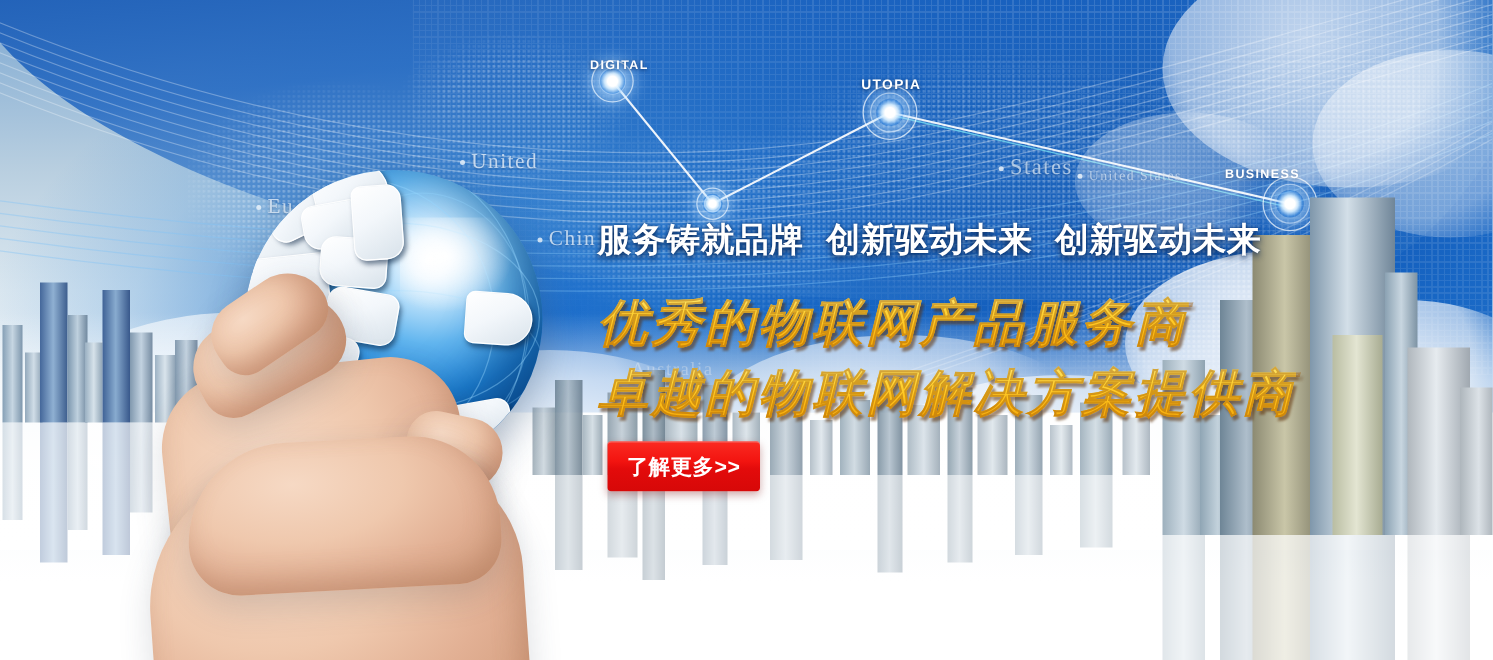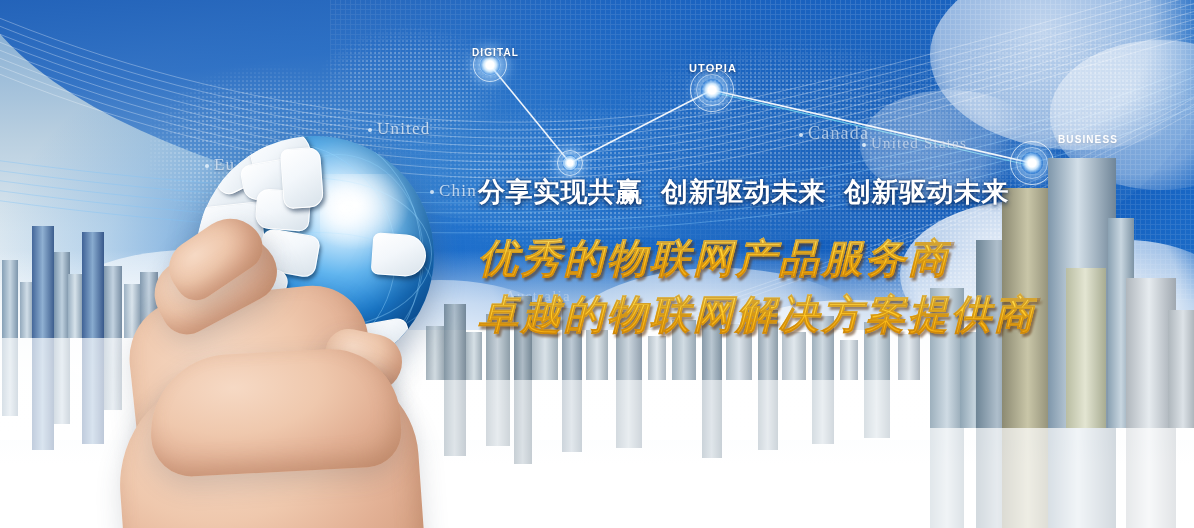--- a/index.html
+++ b/index.html
@@ -273,36 +273,36 @@
       <span class="ring2"></span>
       <span class="core"></span>
     </div>
     <div class="node-label" style="left:689px;top:62px;font-size:11px;">UTOPIA</div>
 
     <div class="node" style="left:1032px;top:163px;width:44px;height:44px;margin:-22px 0 0 -22px;">
       <span class="ring"></span>
       <span class="ring2"></span>
       <span class="core"></span>
     </div>
-    <div class="node-label" style="left:1058px;top:134px;">BUSINESS</div>
+    <div class="node-label" style="left:980px;top:134px;">BUSINESS</div>
   </div>
 
   <div class="place" style="left:368px;top:119px;font-size:17px;">
     <span class="dot"></span><span>United</span>
   </div>
   <div class="place" style="left:205px;top:155px;font-size:17px;">
     <span class="dot"></span><span>Eu</span>
   </div>
   <div class="place" style="left:430px;top:181px;font-size:17px;">
     <span class="dot"></span><span>Chin</span>
   </div>
   <div class="place" style="left:799px;top:123px;font-size:18px;color:rgba(222,236,250,.70);">
-    <span class="dot"></span><span>Canada</span>
-  </div>
-  <div class="place" style="left:862px;top:135px;font-size:15px;color:rgba(222,236,250,.62);">
+    <span class="dot"></span><span>States</span>
+  </div>
+  <div class="place" style="left:862px;top:135px;font-size:11px;color:rgba(222,236,250,.62);">
     <span class="dot"></span><span>United  States</span>
   </div>
   <div class="place" style="left:505px;top:288px;font-size:15px;color:rgba(190,205,220,.45);text-shadow:none;">
     <span>Australia</span>
   </div>
 
   <div class="cloud" style="left:930px;top:-40px;width:300px;height:190px;opacity:.75;"></div>
   <div class="cloud" style="left:1050px;top:40px;width:220px;height:150px;opacity:.55;"></div>
   <div class="cloud" style="left:860px;top:90px;width:180px;height:110px;opacity:.35;"></div>
   <div class="cloud" style="left:900px;top:200px;width:260px;height:150px;opacity:.92;"></div>
@@ -413,20 +413,21 @@
     <div class="hand" style="left:-44px;top:110px;width:126px;height:72px;border-radius:46px 56px 40px 34px;transform:rotate(-28deg);"></div>
     <div class="hand" style="left:-30px;top:92px;width:98px;height:58px;border-radius:40px 48px 34px 30px;transform:rotate(-34deg);"></div>
     <div class="hand" style="left:128px;top:196px;width:78px;height:58px;border-radius:34px 40px 44px 30px;transform:rotate(12deg);"></div>
     <div class="hand" style="left:104px;top:228px;width:92px;height:56px;border-radius:30px 40px 40px 30px;transform:rotate(6deg);"></div>
   </div>
 
   <div class="hand" style="position:absolute;left:120px;top:372px;width:300px;height:220px;border-radius:110px 92px 0 0;transform:rotate(-4deg);"></div>
   <div class="hand" style="position:absolute;left:150px;top:352px;width:250px;height:120px;border-radius:90px 80px 40px 46px;transform:rotate(-3deg);"></div>
 
   <div class="headline">
-    <span>分享实现共赢</span><span class="gap"></span><span>创新驱动未来</span><span class="gap"></span><span>创新驱动未来</span>
+    <span>服务铸就品牌</span><span class="gap"></span><span>创新驱动未来</span><span class="gap"></span><span>创新驱动未来</span>
   </div>
 
   <div class="gold l1">优秀的物联网产品服务商</div>
   <div class="gold l2">卓越的物联网解决方案提供商</div>
 
+  <button class="cta" type="button">了解更多&gt;&gt;</button>
 
 </div>
 
 </body></html>

